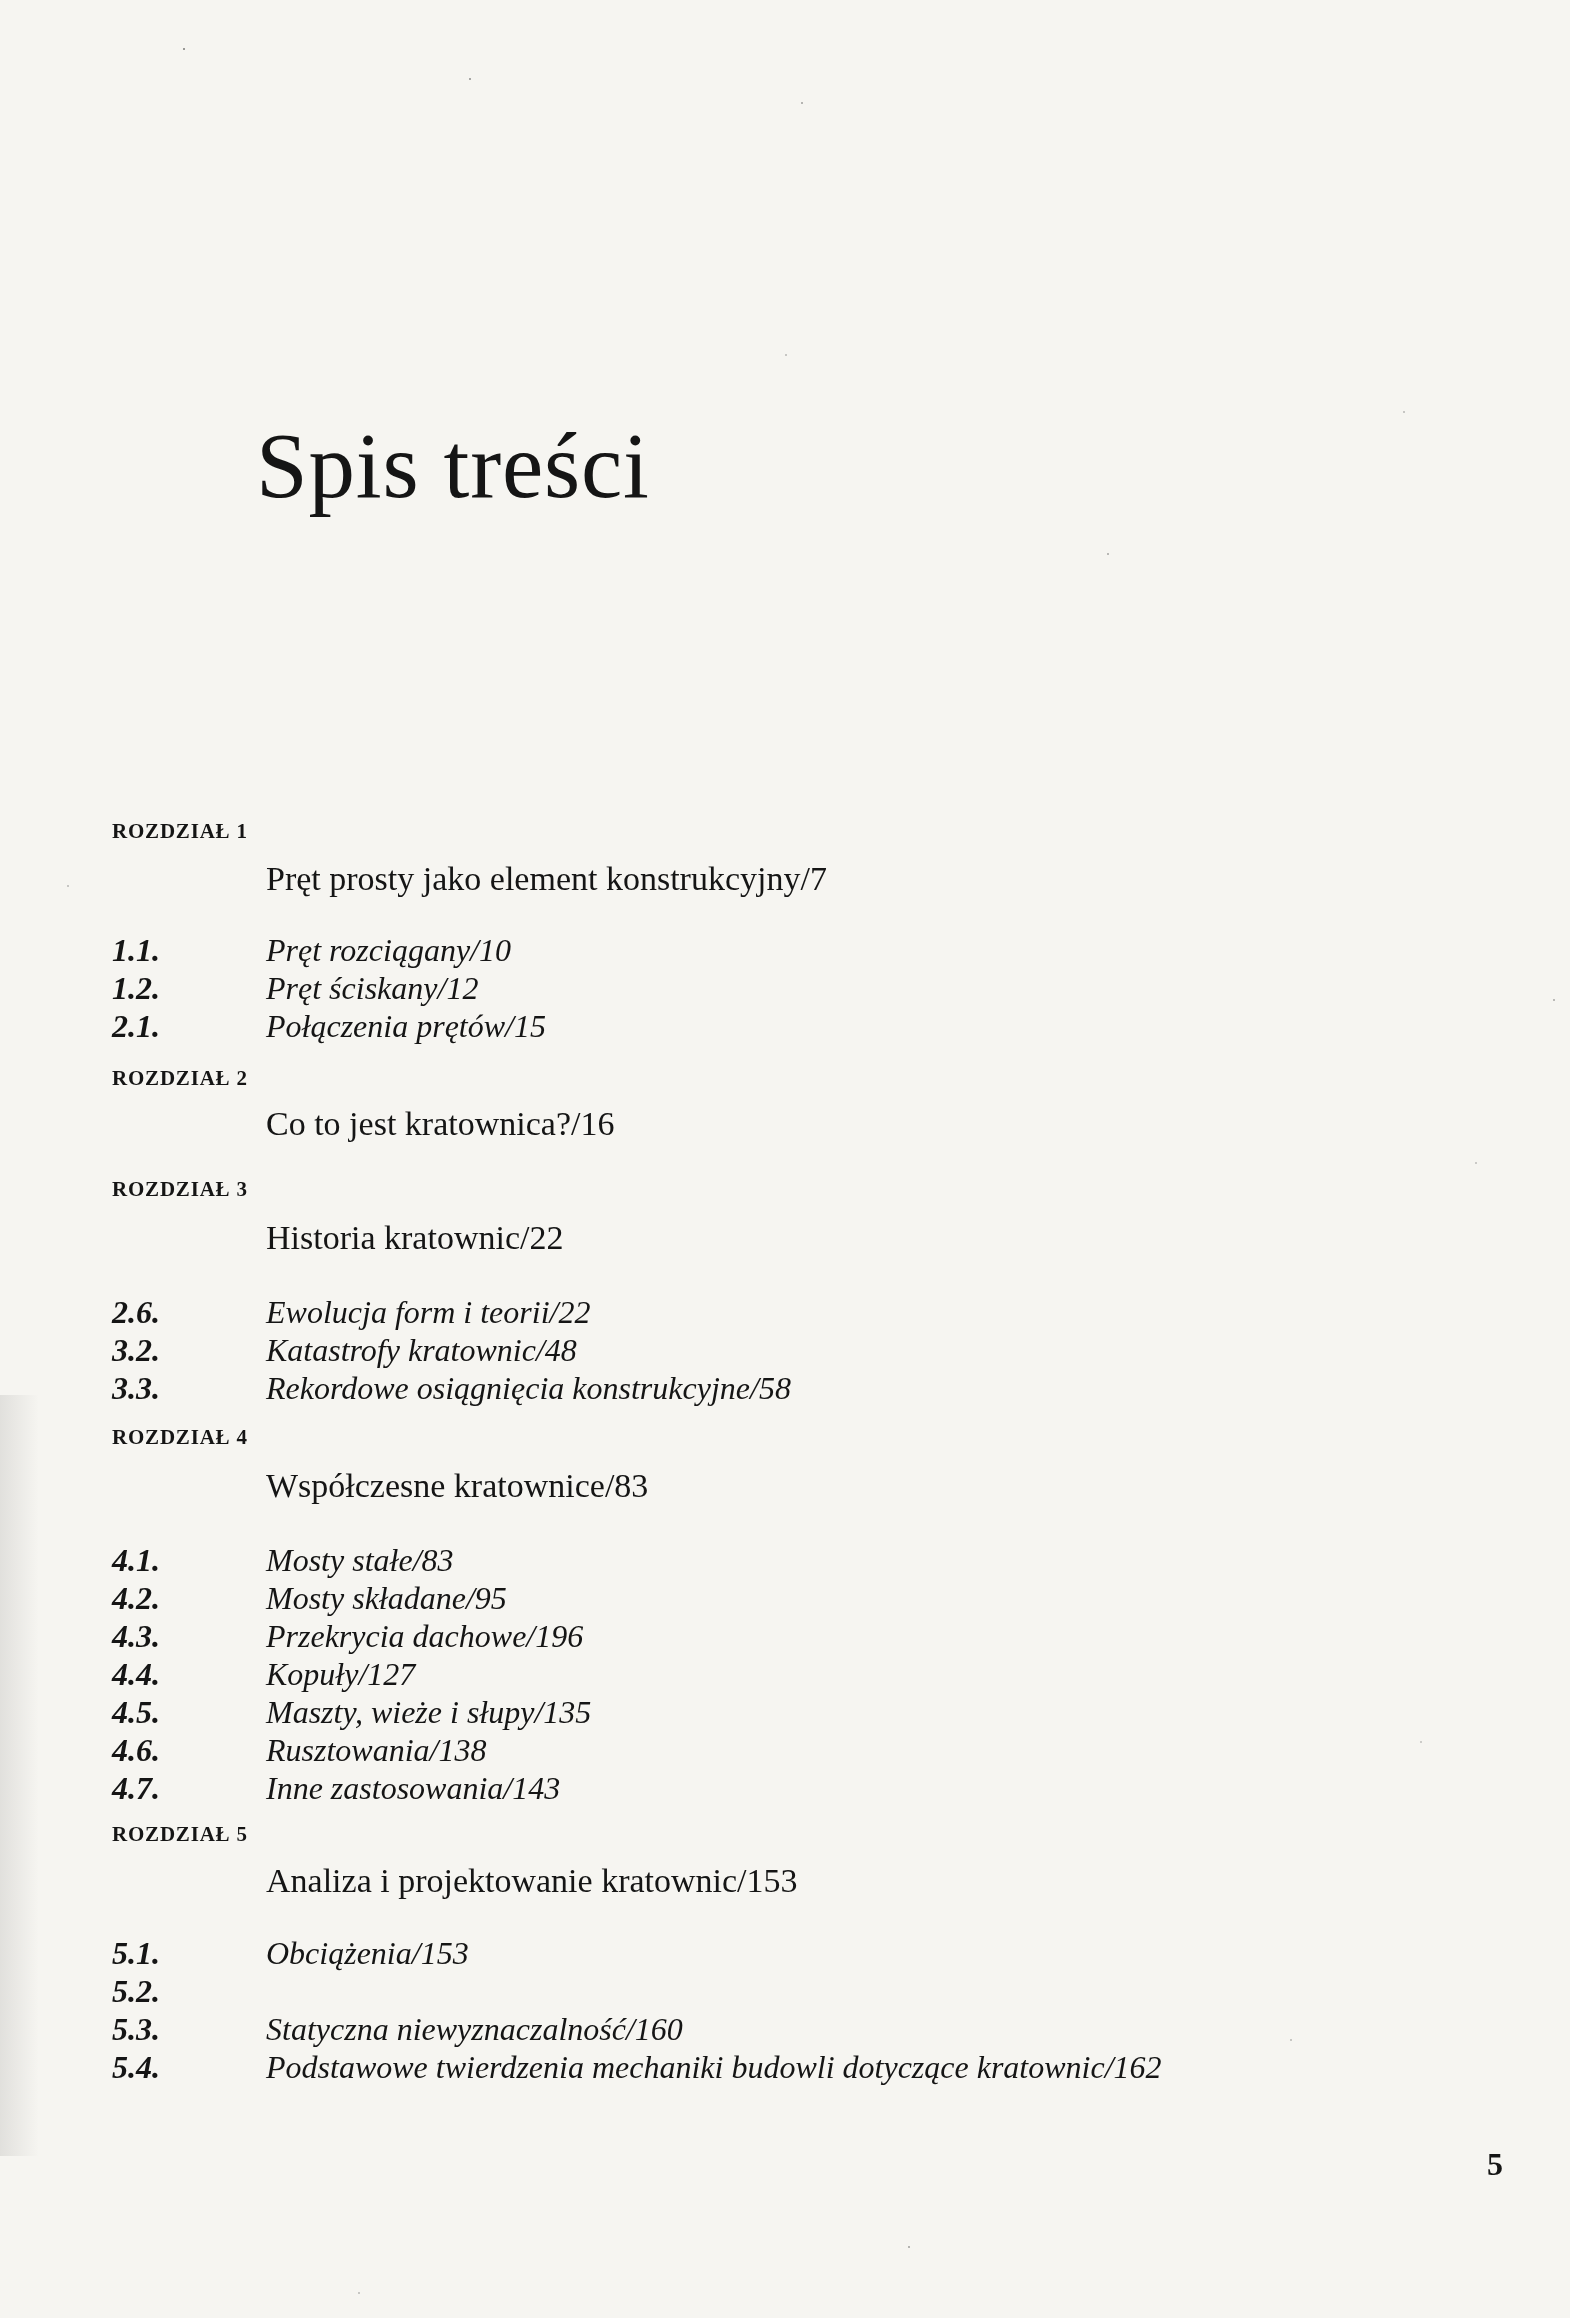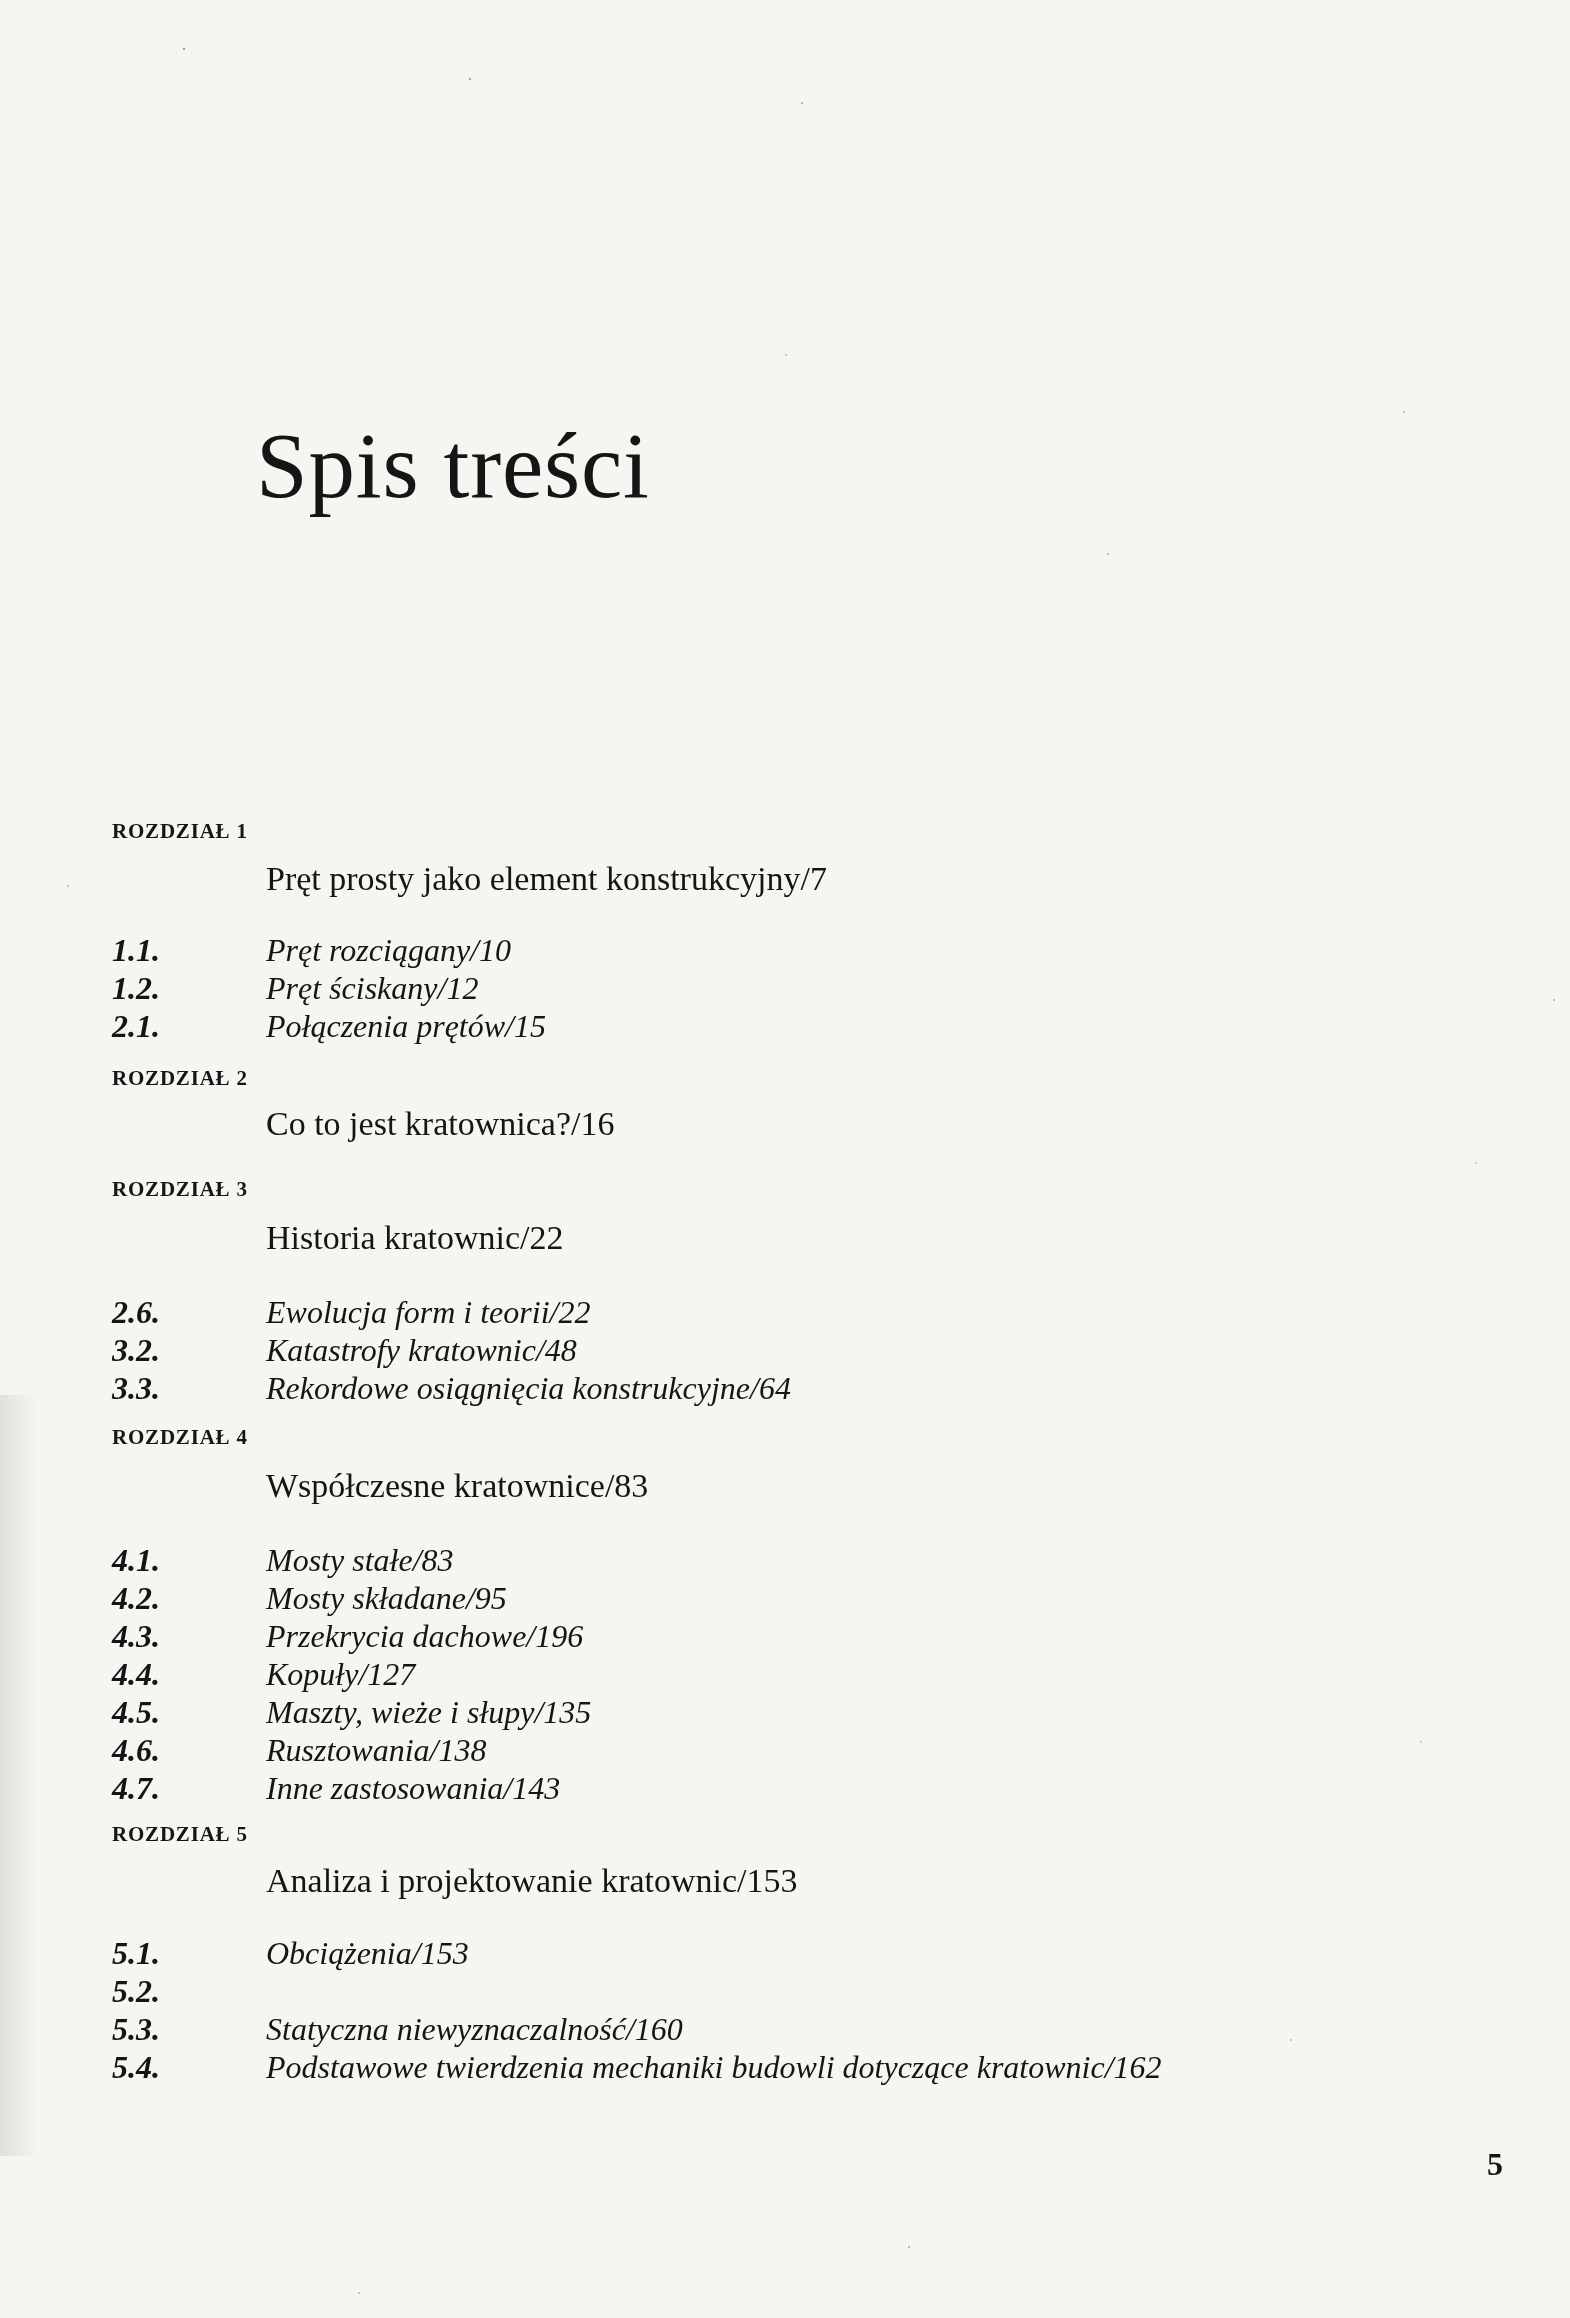--- a/index.html
+++ b/index.html
@@ -126,21 +126,21 @@
     <div class="row">
       <span class="no">2.6.</span>
       <span class="it">Ewolucja form i teorii/22</span>
     </div>
     <div class="row">
       <span class="no">3.2.</span>
       <span class="it">Katastrofy kratownic/48</span>
     </div>
     <div class="row">
       <span class="no">3.3.</span>
-      <span class="it">Rekordowe osiągnięcia konstrukcyjne/64</span>
+      <span class="it">Rekordowe osiągnięcia konstrukcyjne/58</span>
     </div>
   </div>
 
   <div class="chapter-label" style="top:1426px">ROZDZIAŁ 4</div>
   <div class="chapter-title" style="top:1467px">Współczesne kratownice/83</div>
   <div class="items" style="top:1541px">
     <div class="row">
       <span class="no">4.1.</span>
       <span class="it">Mosty stałe/83</span>
     </div>

